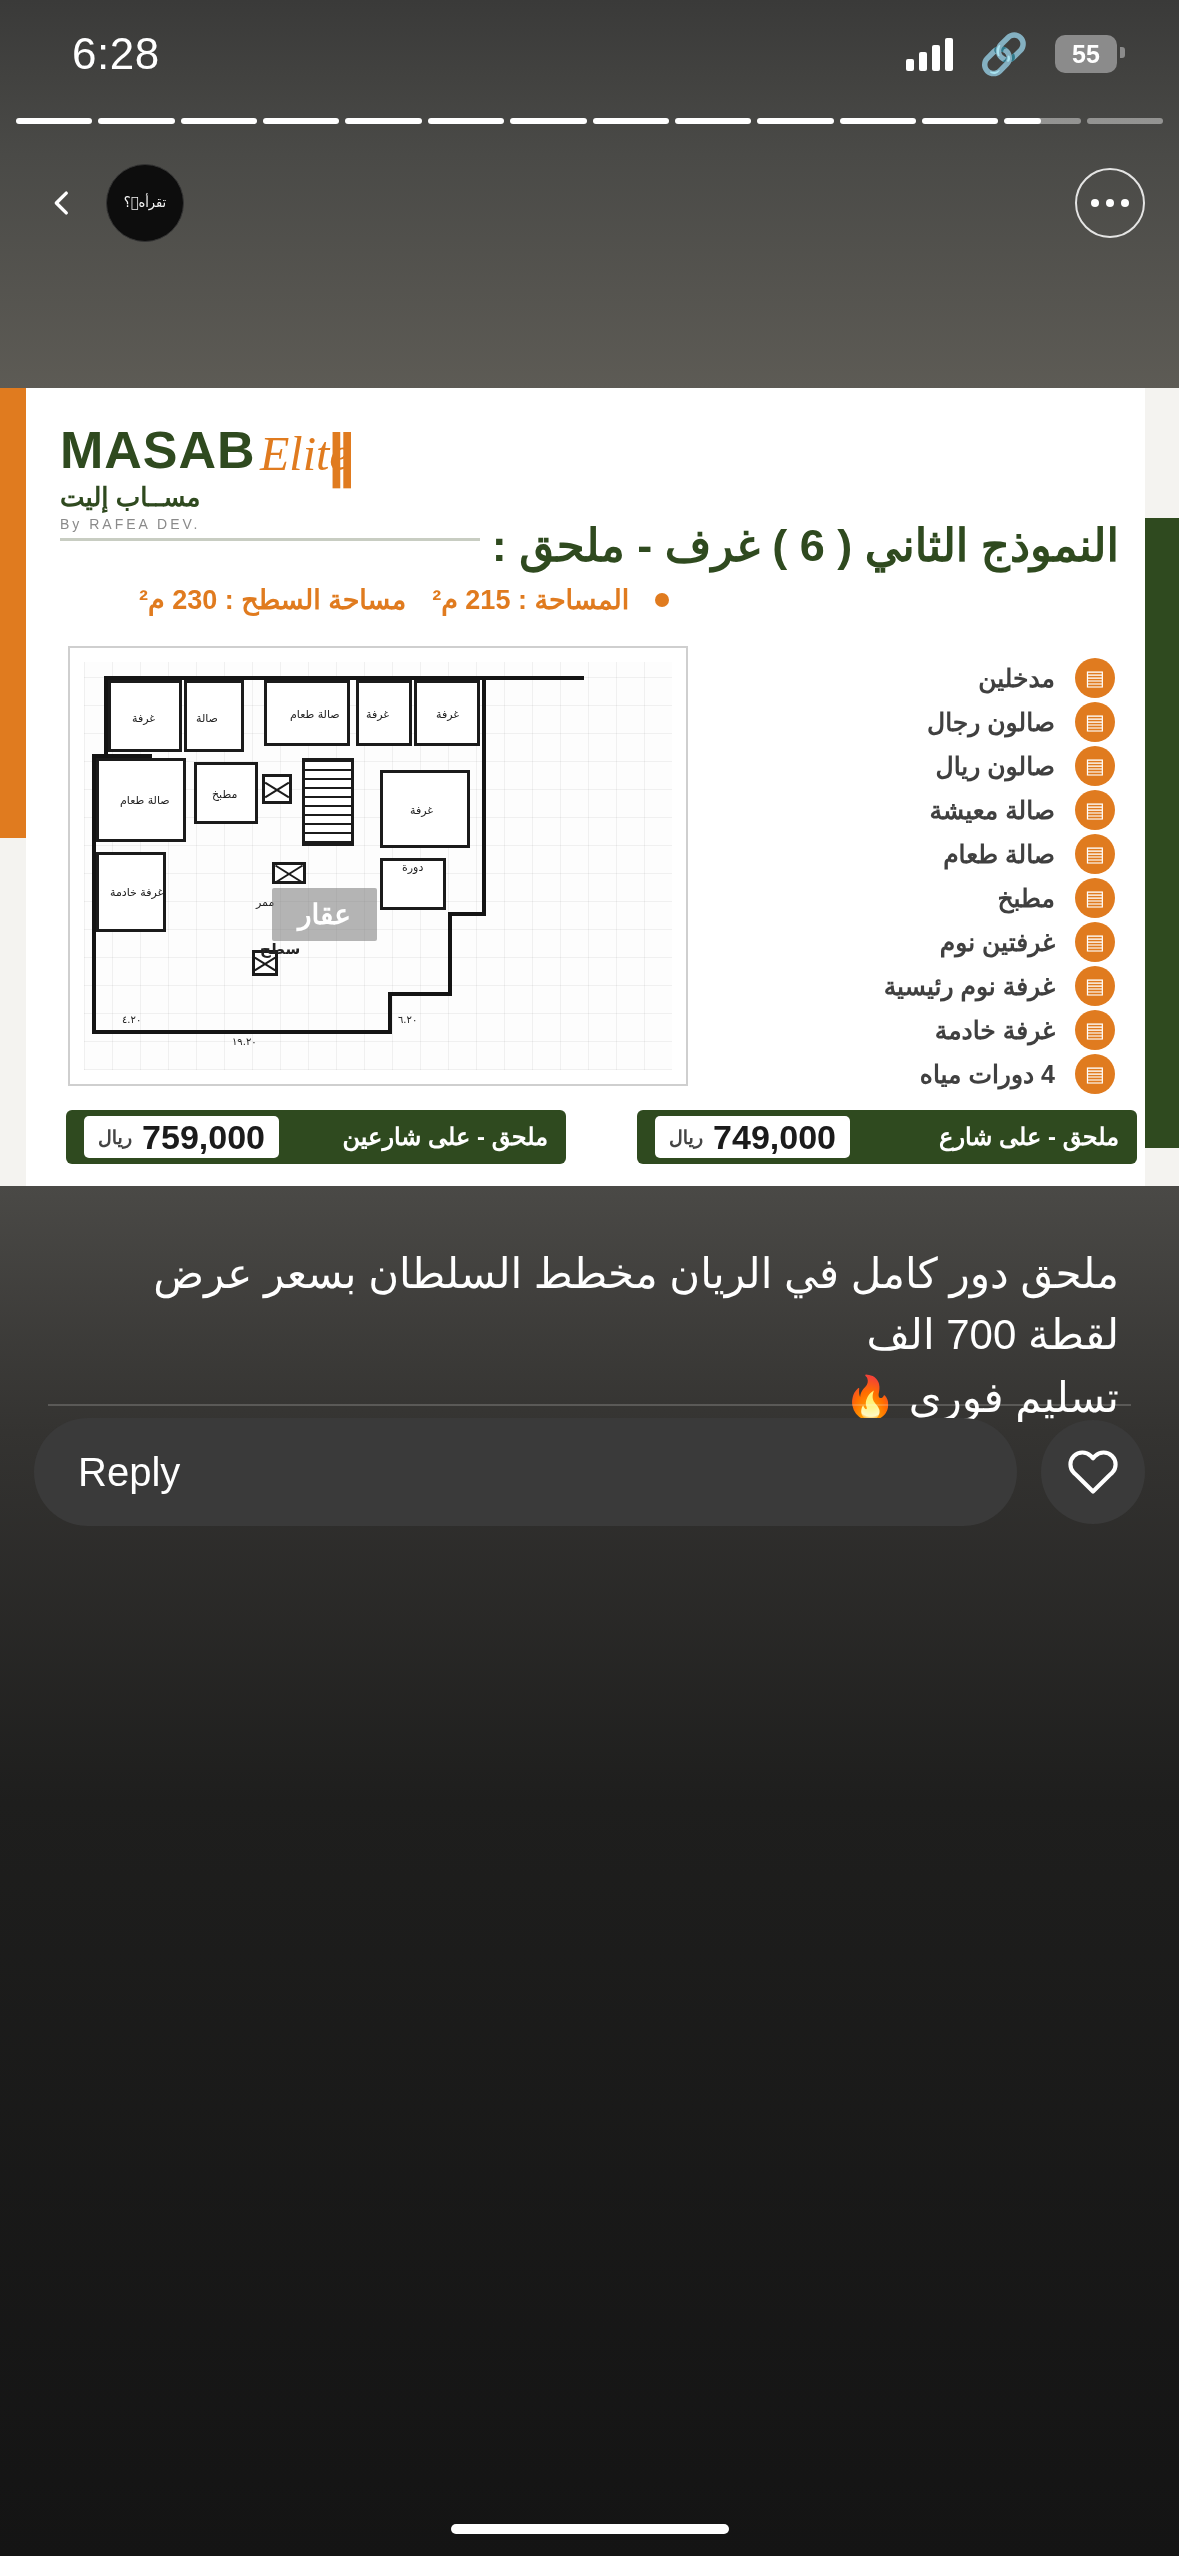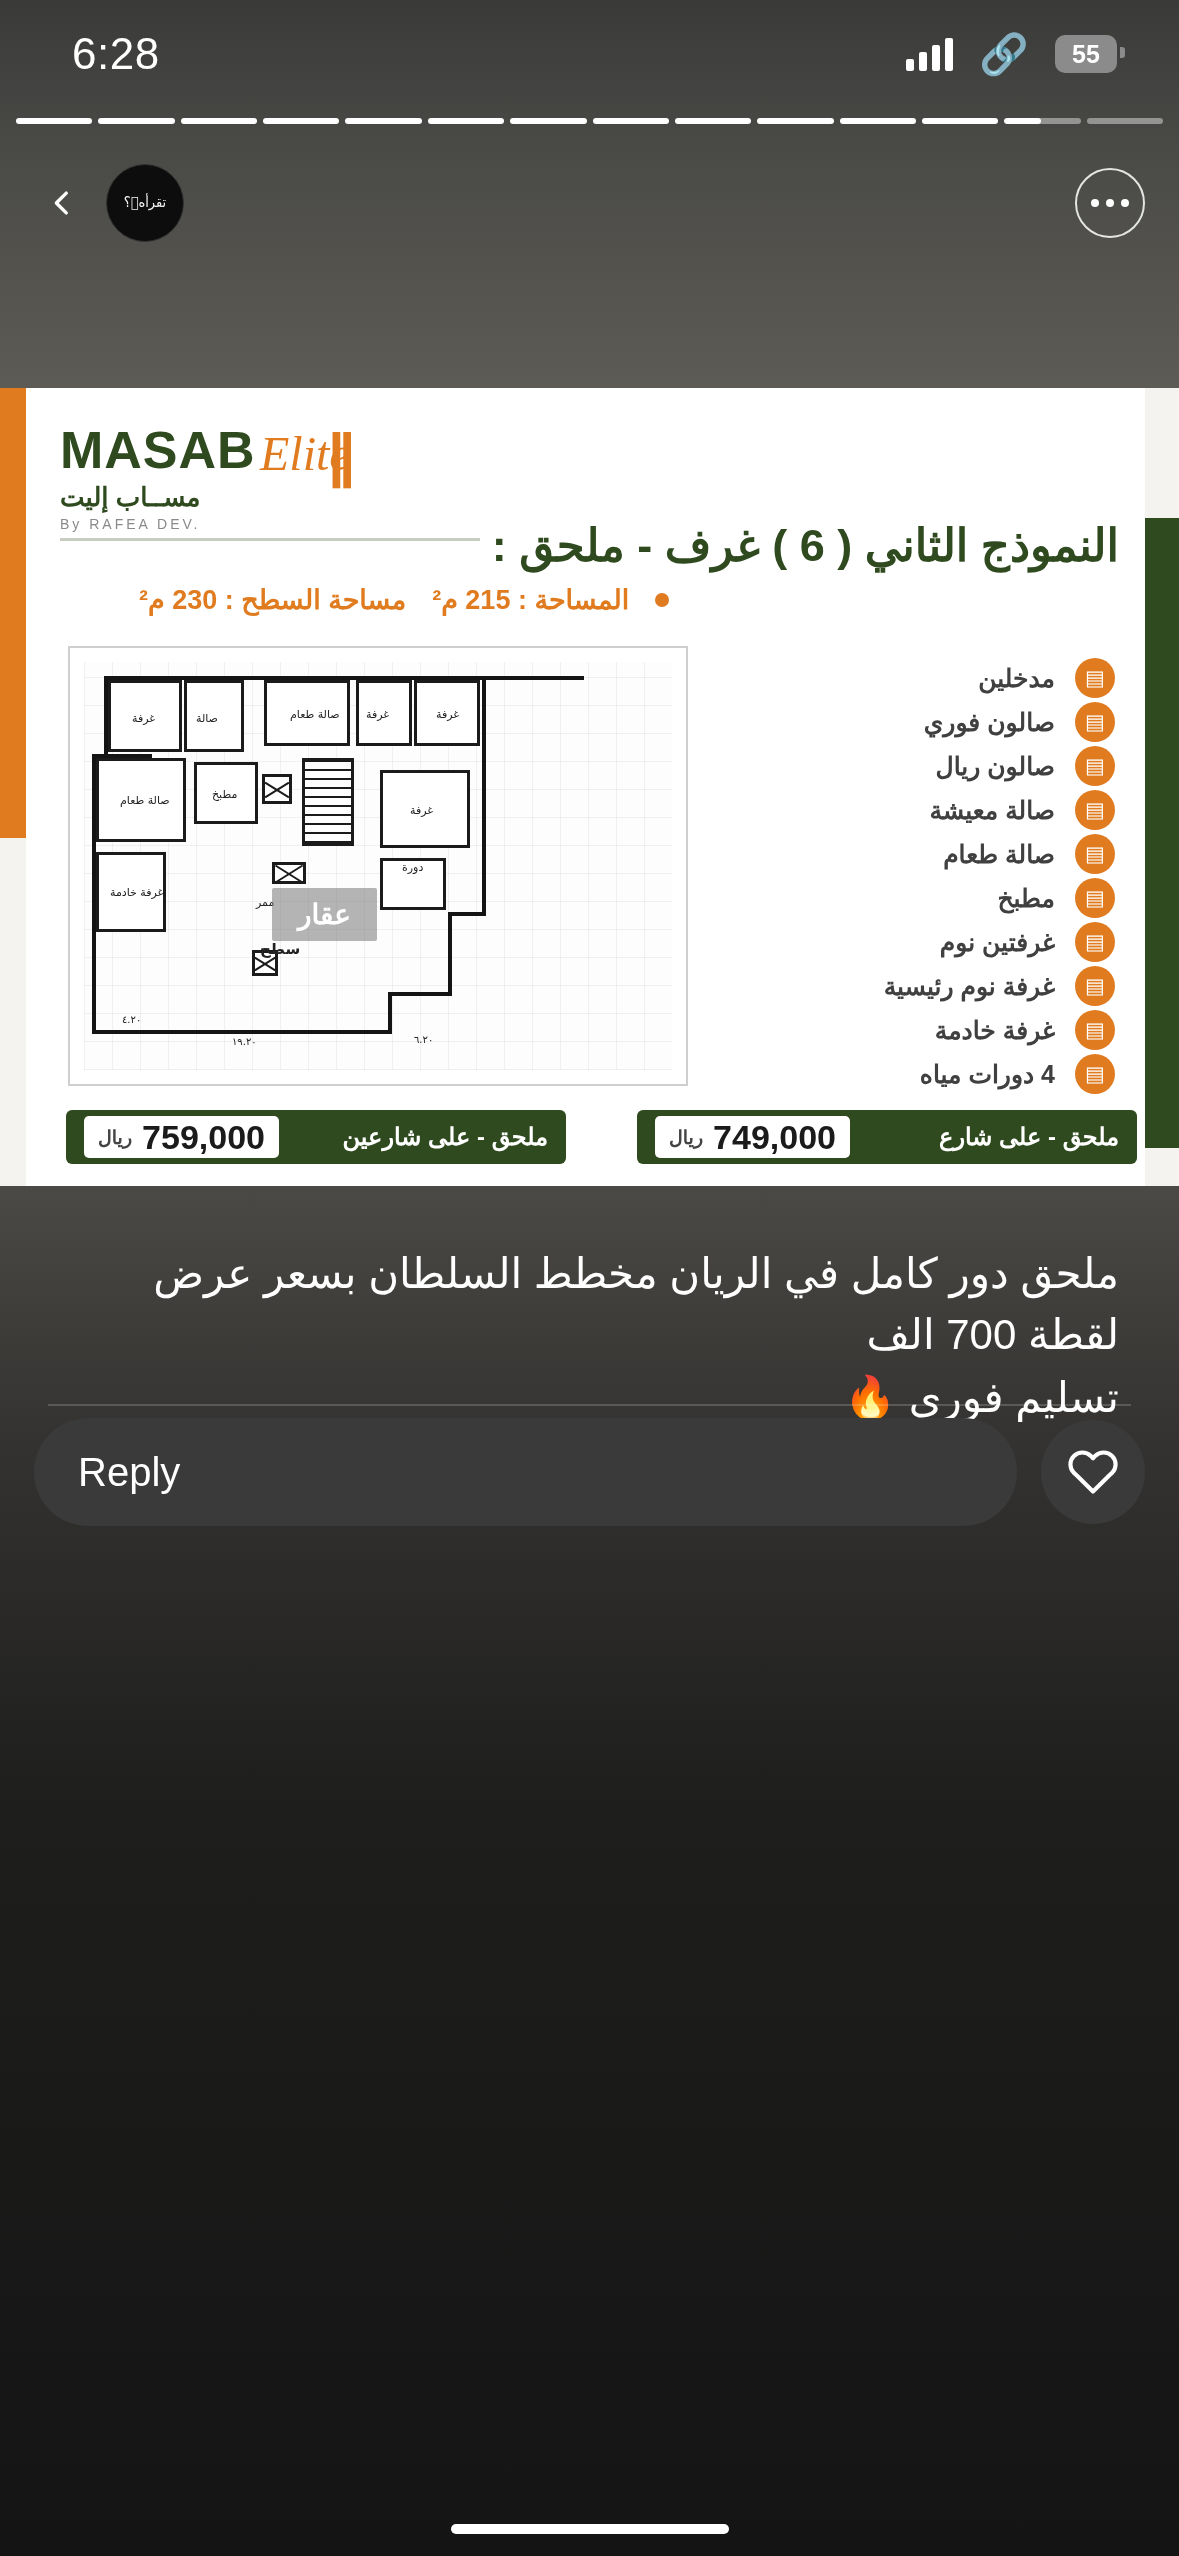--- a/index.html
+++ b/index.html
@@ -392,33 +392,33 @@
         <div class="rlabel" style="left:352px; top:46px;">غرفة</div>
         <div class="rlabel" style="left:36px;  top:132px;">صالة طعام</div>
         <div class="rlabel" style="left:128px; top:126px;">مطبخ</div>
         <div class="rlabel" style="left:326px; top:142px;">غرفة</div>
         <div class="rlabel" style="left:26px;  top:224px;">غرفة خادمة</div>
         <div class="rlabel" style="left:318px; top:199px;">دورة</div>
         <div class="rlabel" style="left:172px; top:234px;">ممر</div>
         <div class="rlabel" style="left:176px; top:278px; font-size:15px; font-weight:700;">سطح</div>
         <div class="rlabel" style="left:148px; top:374px; font-size:10px;">١٩.٢٠</div>
         <div class="rlabel" style="left:38px; top:352px; font-size:10px;">٤.٢٠</div>
-        <div class="rlabel" style="left:330px; top:352px; font-size:10px;margin-top:20px;">٦.٢٠</div>
+        <div class="rlabel" style="left:314px; top:352px; font-size:10px;">٦.٢٠</div>
       </div>
     </div>
     <div class="watermark">عقار</div>
 
     <div class="features">
       <div class="feature">
         <span class="fi">▤</span>
         <span class="ft">مدخلين</span>
       </div>
       <div class="feature">
         <span class="fi">▤</span>
-        <span class="ft">صالون فوري</span>
+        <span class="ft">صالون رجال</span>
       </div>
       <div class="feature">
         <span class="fi">▤</span>
         <span class="ft">صالون ريال</span>
       </div>
       <div class="feature">
         <span class="fi">▤</span>
         <span class="ft">صالة معيشة</span>
       </div>
       <div class="feature">

